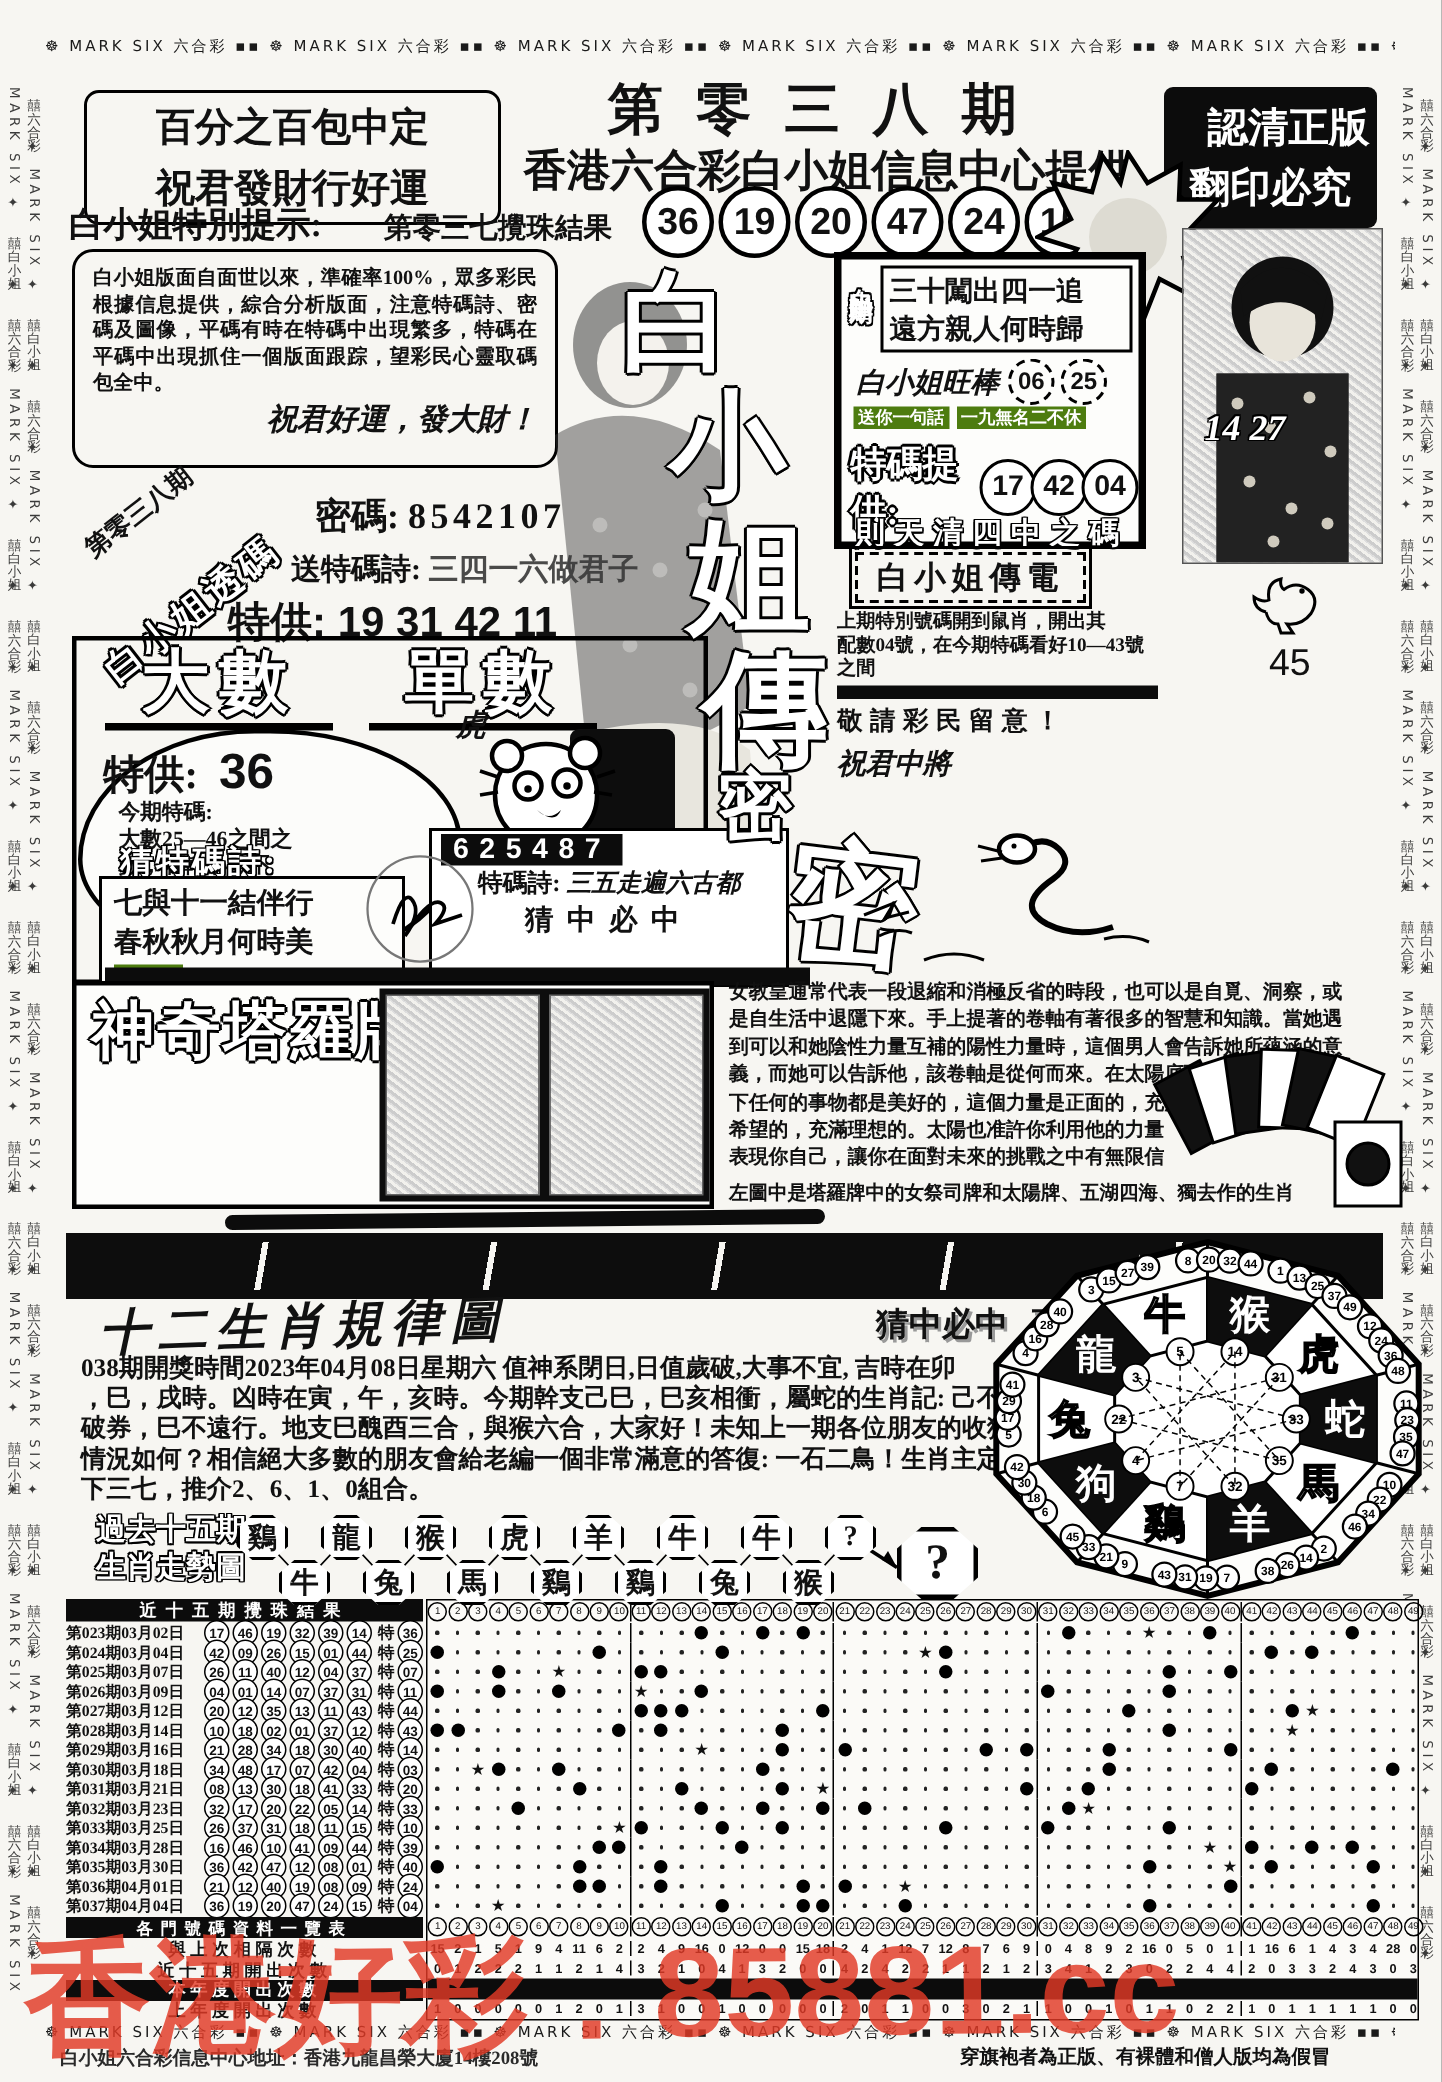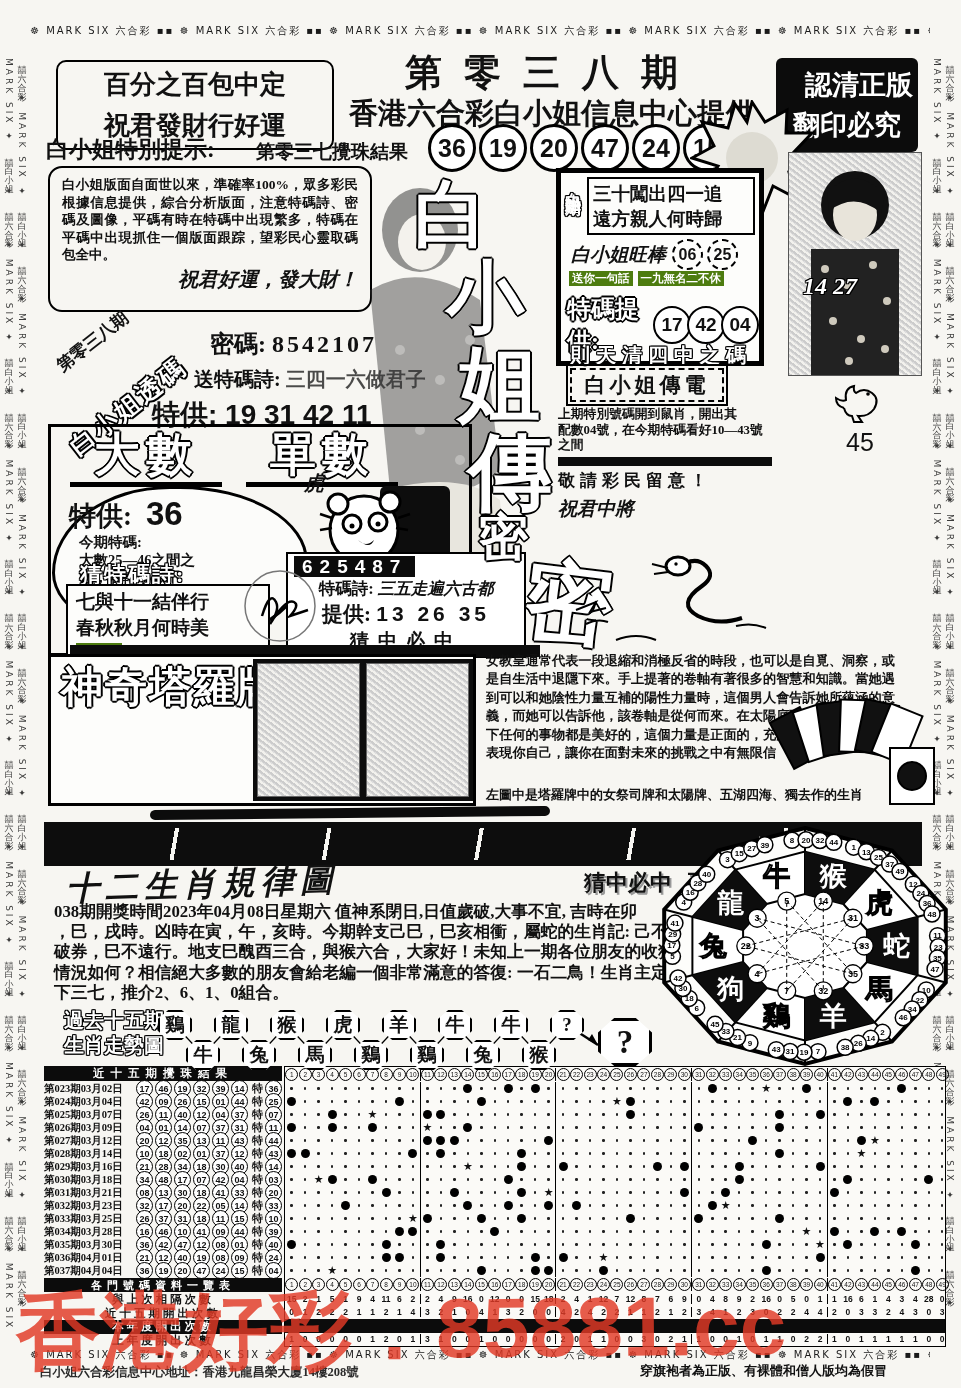--- a/index.html
+++ b/index.html
@@ -204,24 +204,20 @@
       <span style="font-size:22px;font-weight:bold;font-family:'Liberation Sans',sans-serif;">20</span>
     </div>
   </div>
 
   <div class="abs" style="left:286px;top:552px;width:240px;height:106px;border:2px solid #000;background:#fff;padding:2px 6px;box-sizing:border-box;">
     <div style="text-align:left;"><span class="inv" style="font-size:19px;font-weight:bold;letter-spacing:7px;padding:0 8px;font-family:'Liberation Sans',sans-serif;">625487</span></div>
     <div style="font-size:16.5px;font-weight:900;text-align:center;">
       <span>特碼詩:</span>
       <span style="font-style:italic;">三五走遍六古都</span>
     </div>
-    <div style="font-size:21px;font-weight:900;text-align:center;">
-      <span>提供:</span>
-      <span style="font-family:'Liberation Sans',sans-serif;letter-spacing:4px;">13 26 35</span>
-    </div>
     <div style="font-size:19px;font-weight:900;text-align:center;letter-spacing:9px;">猜中必中</div>
   </div>
   <svg class="abs" style="left:242px;top:568px;" width="76" height="76" viewBox="0 0 76 76">
     <circle cx="38" cy="38" r="35" fill="none" stroke="#777" stroke-width="1.5"></circle>
     <path d="M20,48 q8,-26 14,-14 q4,8 -6,22 q16,-26 24,-22 q6,3 -4,14 l18,-6" fill="none" stroke="#000" stroke-width="2.5"></path>
   </svg>
   <div class="abs ot" style="left:524px;top:544px;font-size:88px;font-weight:900;transform:rotate(7deg);">密</div>
   <div class="abs" style="left:70px;top:645px;width:470px;height:12px;background:#0c0c0c;"></div>
 
   <div class="abs" style="left:558px;top:368px;width:214px;height:200px;">
@@ -253,20 +249,21 @@
       <div class="noise" style="flex:1;border:1px solid #666;"></div>
       <div class="noise" style="flex:1;border:1px solid #666;"></div>
     </div>
   </div>
   <div id="tarot-lines" class="abs" style="left:486px;top:652px;width:436px;font-size:13.2px;line-height:18.4px;font-weight:bold;">
       <div>女教皇通常代表一段退縮和消極反省的時段，也可以是自覓、洞察，或</div>
       <div>是自生活中退隱下來。手上提著的卷軸有著很多的智慧和知識。當她遇</div>
       <div>到可以和她陰性力量互補的陽性力量時，這個男人會告訴她所蘊涵的意</div>
       <div>義，而她可以告訴他，該卷軸是從何而來。在太陽底下，這個世界充滿</div>
       <div>下任何的事物都是美好的，這個力量是正面的，充滿來心</div>
+      <div>希望的，充滿理想的。太陽也准許你利用他的力量</div>
       <div>表現你自己，讓你在面對未來的挑戰之中有無限信</div>
     </div>
   <svg class="abs" style="left:762px;top:692px;" width="188" height="116" viewBox="0 0 188 116">
     <g stroke="#000" stroke-width="2">
       <rect x="18" y="20" width="34" height="52" fill="#111" transform="rotate(-28 35 46)"></rect>
       <rect x="38" y="14" width="34" height="52" fill="#fff" transform="rotate(-18 55 40)"></rect>
       <rect x="58" y="10" width="34" height="52" fill="#111" transform="rotate(-8 75 36)"></rect>
       <rect x="78" y="8" width="34" height="52" fill="#fff" transform="rotate(2 95 34)"></rect>
       <rect x="98" y="10" width="34" height="52" fill="#111" transform="rotate(12 115 36)"></rect>
       <rect x="118" y="16" width="34" height="52" fill="#fff" transform="rotate(22 135 42)"></rect>

